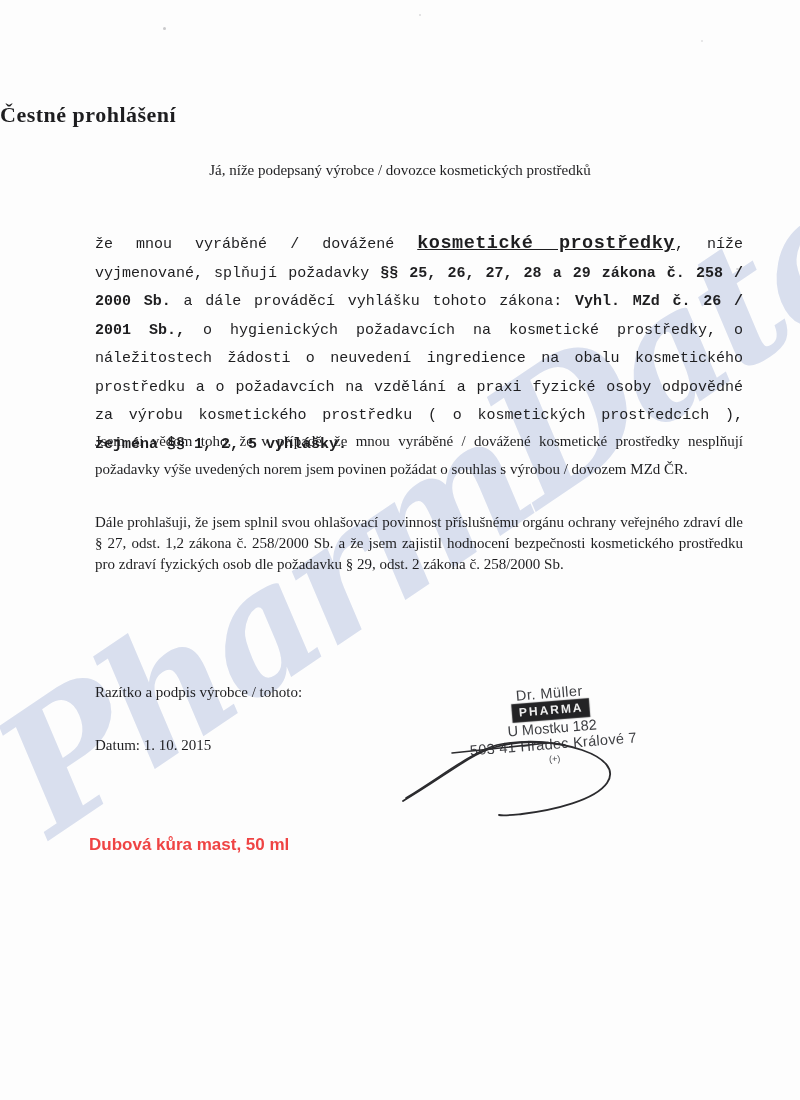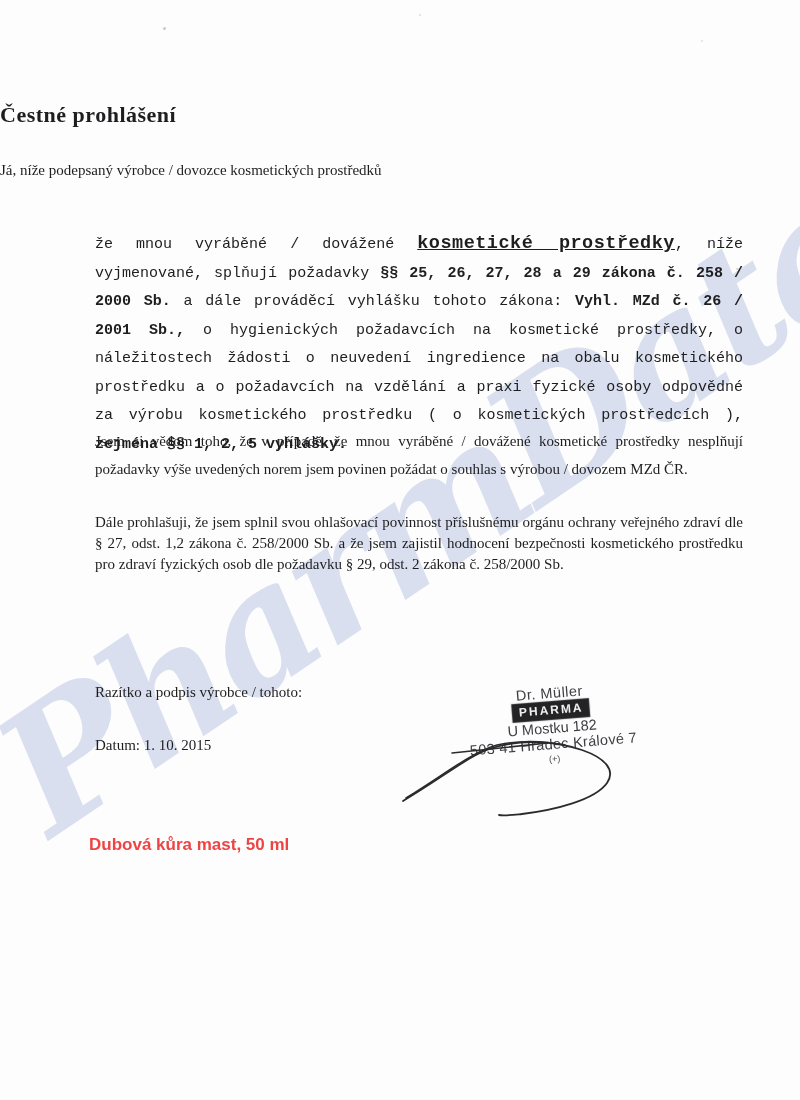--- a/index.html
+++ b/index.html
@@ -21,21 +21,21 @@
     z-index:0;user-select:none;
   }
 
   
   .content{z-index:1;}
   .doc-title{
     position:absolute;left:0;top:102px;width:800px;
     font-size:22px;font-weight:bold;letter-spacing:0.5px;
   }
   .intro{
-    position:absolute;left:0;top:162px;width:800px;text-align:left;
+    position:absolute;left:0;top:162px;width:800px;text-align:center;
     font-size:15px;
   }
   .declare{
     position:absolute;left:0;top:205px;width:800px;text-align:center;
     font-size:14.5px;font-weight:bold;letter-spacing:2px;
   }
   .para{
     position:absolute;left:95px;width:648px;margin:0;
     font-size:15px;line-height:28.5px;text-align:justify;
   }

